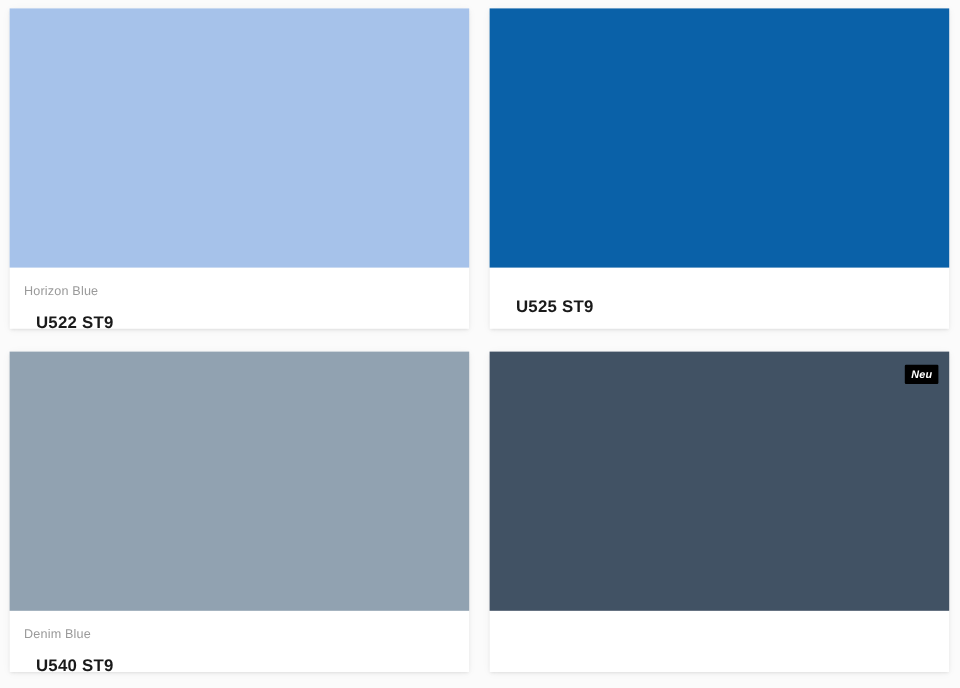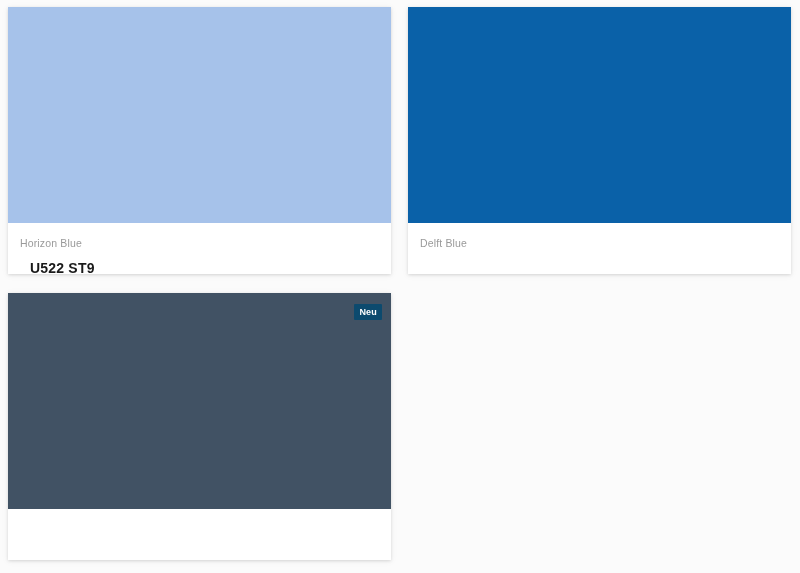--- a/index.html
+++ b/index.html
@@ -95,24 +95,33 @@
       <p class="swatch-name">Horizon Blue</p>
       <p class="swatch-code">U522 ST9</p>
     </div>
   </div>
 
   <div class="swatch-card">
     <div class="swatch-color" style="background-color: rgb(10, 97, 168);">
       
     </div>
     <div class="swatch-info">
-      <p class="swatch-name">Delft Blue</p>
+      <p class="swatch-code">U525 ST9</p>
     </div>
   </div>
 
+  <div class="swatch-card">
+    <div class="swatch-color" style="background-color: rgb(145, 162, 177);">
+      
+    </div>
+    <div class="swatch-info">
+      <p class="swatch-name">Denim Blue</p>
+      <p class="swatch-code">U540 ST9</p>
+    </div>
+  </div>
 
   <div class="swatch-card">
     <div class="swatch-color" style="background-color: rgb(65, 82, 100);">
-      <span class="swatch-badge" style="background-color: #0c4a6e;">Neu</span>
+      <span class="swatch-badge" style="background-color: #000000; font-style: italic;">Neu</span>
     </div>
   </div>
 
 </div>
 
 </body></html>

